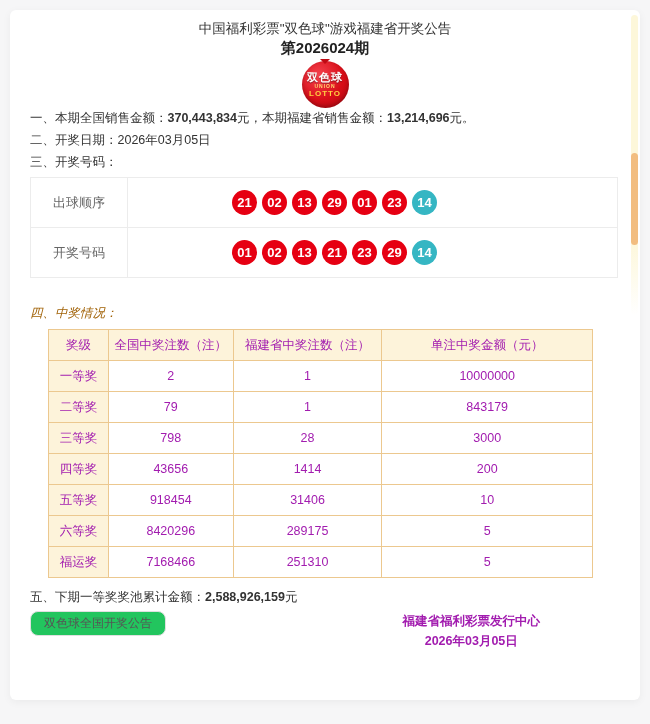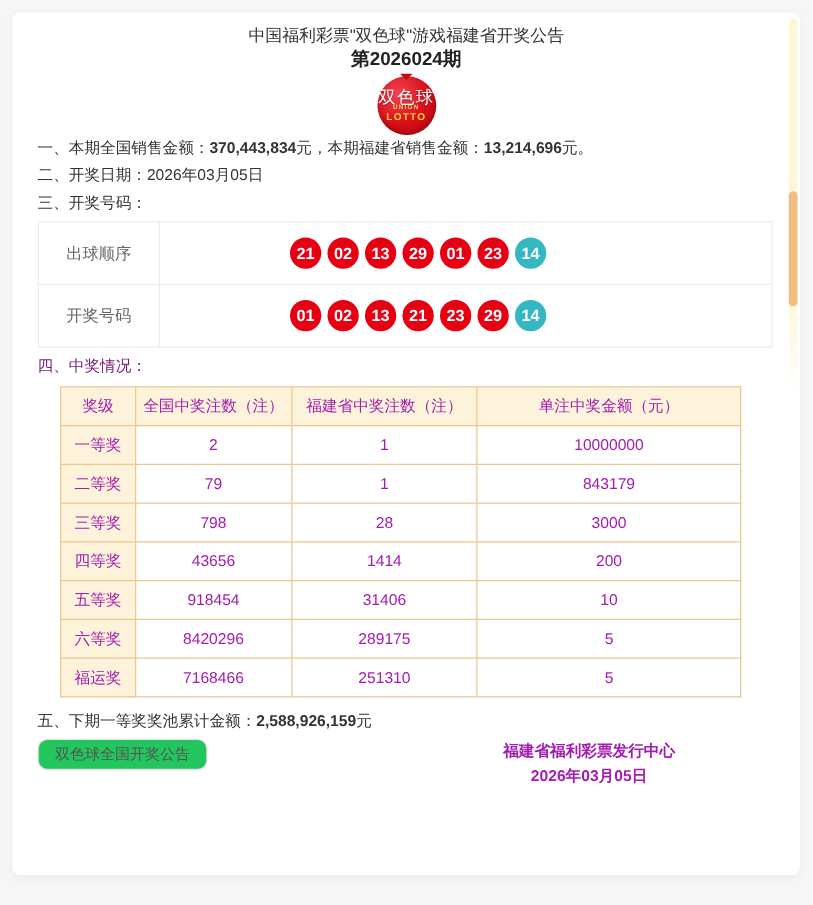--- a/index.html
+++ b/index.html
@@ -40,42 +40,42 @@
   .logo{
     width:47px;height:47px;margin:5px auto 0 auto;border-radius:50%;
     background:radial-gradient(circle at 35% 30%,#f5424e 0%,#d80e18 55%,#b00710 100%);
     display:flex;flex-direction:column;align-items:center;justify-content:center;
     box-shadow:inset 0 -2px 4px rgba(0,0,0,.25);
     position:relative;
   }
   .logo-flag{position:absolute;top:-2px;left:50%;transform:translateX(-50%);
     width:0;height:0;border-left:5px solid transparent;border-right:5px solid transparent;
     border-top:5px solid #c00a13;}
-  .logo-name{color:#fff;font-size:14px;font-weight:normal;line-height:12px;text-shadow:0 1px 1px rgba(0,0,0,.4);letter-spacing:1px;}
+  .logo-name{color:#fff;font-size:11px;font-weight:bold;line-height:12px;text-shadow:0 1px 1px rgba(0,0,0,.4);letter-spacing:1px;}
   .logo-sub1{color:#ffd76e;font-size:5px;font-weight:bold;line-height:6px;letter-spacing:1px;}
   .logo-sub2{color:#ffd040;font-size:8px;font-weight:bold;line-height:9px;letter-spacing:1px;}
   
   .info{margin-top:3px;}
   .info-line{font-size:12.5px;line-height:14px;margin-bottom:8px;color:#333;}
   .num-strong{font-weight:bold;}
   
   table{border-collapse:collapse;}
   .ball-table{width:588px;border:1px solid #ececec;margin-top:1px;}
   .ball-table td{border:1px solid #ececec;}
   .draw-label{width:97px;text-align:center;font-size:13px;color:#666;}
   .draw-balls{height:50px;}
   .balls{display:flex;justify-content:center;align-items:center;gap:5px;transform:translateX(-38px);}
   .ball{
     width:25px;height:25px;border-radius:50%;display:inline-block;
     color:#fff;font-size:13px;font-weight:bold;text-align:center;line-height:25px;
   }
   .ball.red{background:var(--red-ball);}
   .ball.blue{background:var(--blue-ball);}
   
-  .section-label{margin-top:8px;font-size:12.5px;line-height:14px;color:#701a75;}
+  .section-label{margin-top:28px;font-size:12.5px;line-height:14px;color:#a16207;font-style:italic;}
   .prize-table{width:545px;margin:9px 0 0 18px;border:1px solid var(--tbl-border);}
   .prize-table th,.prize-table td{
     border:1px solid var(--tbl-border);height:31px;text-align:center;
     font-size:12.5px;color:#a21caf;font-weight:normal;
   }
   .prize-table th{background:var(--tbl-bg);}
   .prize-table td.level{background:var(--tbl-bg);}
   .prize-table col.c1{width:60px;}
   .prize-table col.c2{width:125px;}
   .prize-table col.c3{width:149px;}

